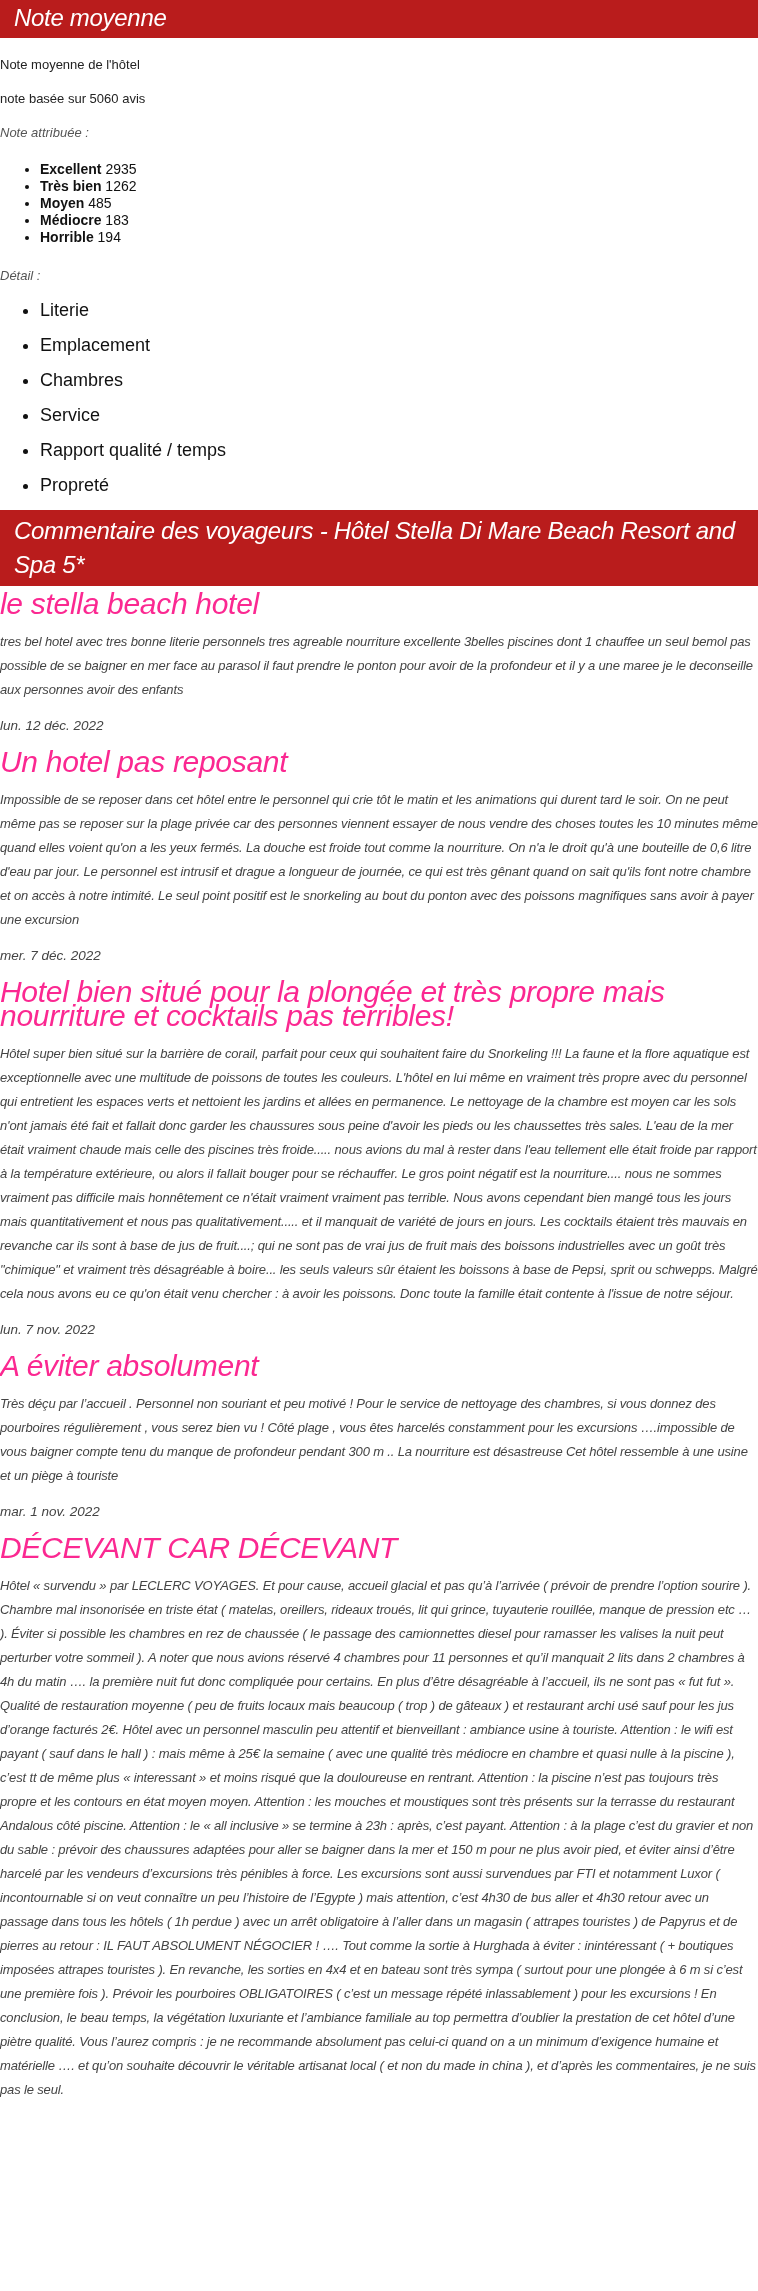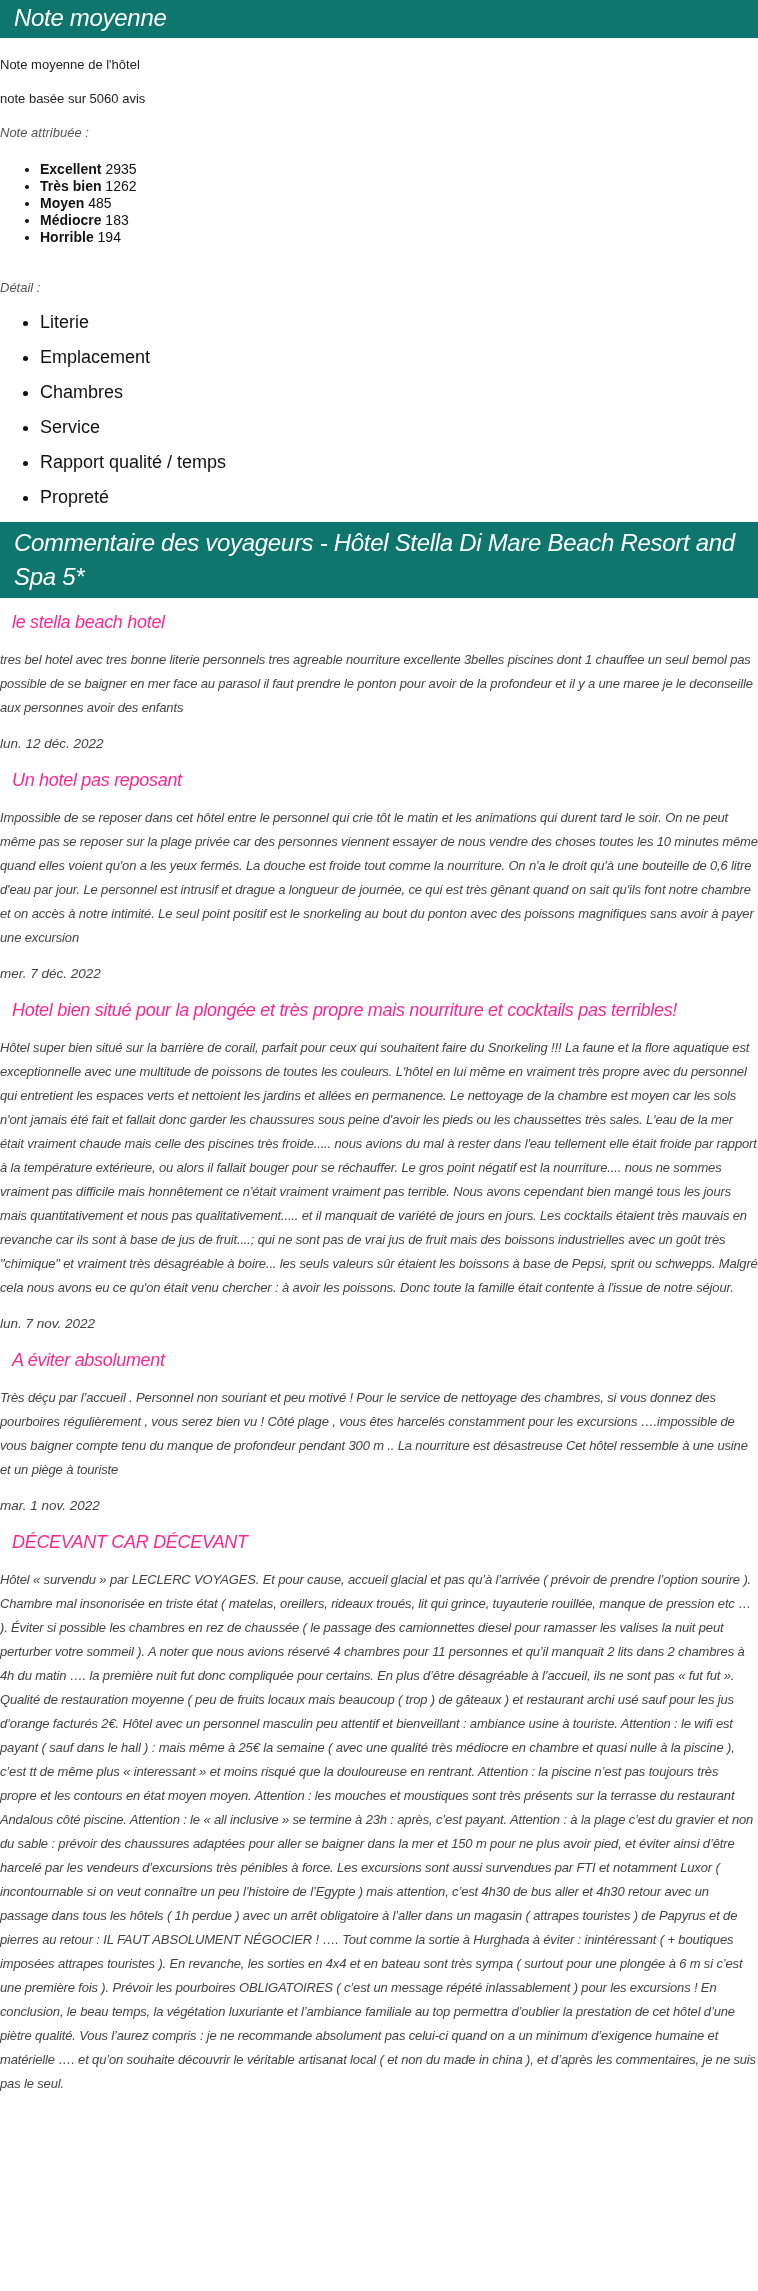--- a/index.html
+++ b/index.html
@@ -7,21 +7,21 @@
       padding: 0;
       background: #ffffff;
     }
     body {
       width: 758px;
       font-family: "Liberation Sans", "DejaVu Sans", sans-serif;
       color: #222222;
       font-size: 14px;
     }
     .section-header {
-      background: #0f766e;
+      background: #b91c1c;
       color: #ffffff;
       font-style: italic;
       font-size: 24px;
       line-height: 34px;
       padding: 2px 14px 2px 14px;
       margin: 0;
       font-weight: normal;
       letter-spacing: -0.3px;
     }
     .section-header.first {
@@ -40,21 +40,21 @@
       line-height: 20px;
     }
     .hotel-note-label { padding-top: 17px; }
     .based-on { padding-top: 14px; }
     .label-italic {
       font-style: italic;
       color: #555555;
       padding-top: 14px;
     }
     ul.ratings {
-      margin: 18px 0 16px 0;
+      margin: 18px 0 4px 0;
       padding-left: 40px;
       list-style: disc;
     }
     ul.ratings li {
       font-size: 14px;
       line-height: 17px;
       color: #111;
     }
     ul.ratings li b { font-weight: bold; }
     ul.details {
@@ -67,26 +67,25 @@
       line-height: 20px;
       margin-bottom: 15px;
       color: #111;
     }
     .review {
       margin: 0;
     }
     .review-title {
       color: #fb2891;
       font-style: italic;
-      font-size: 18px;
+      font-size: 30px;
       line-height: 24px;
-      margin: 12px 0 0 0;
+      margin: 6px 0 0 0;
       font-weight: normal;
       letter-spacing: -0.3px;
-      padding-left: 12px;
     }
     .review-body {
       font-style: italic;
       color: #444444;
       font-size: 13px;
       line-height: 24px;
       margin: 14px 0 0 0;
       letter-spacing: -0.15px;
     }
     .review-date {

